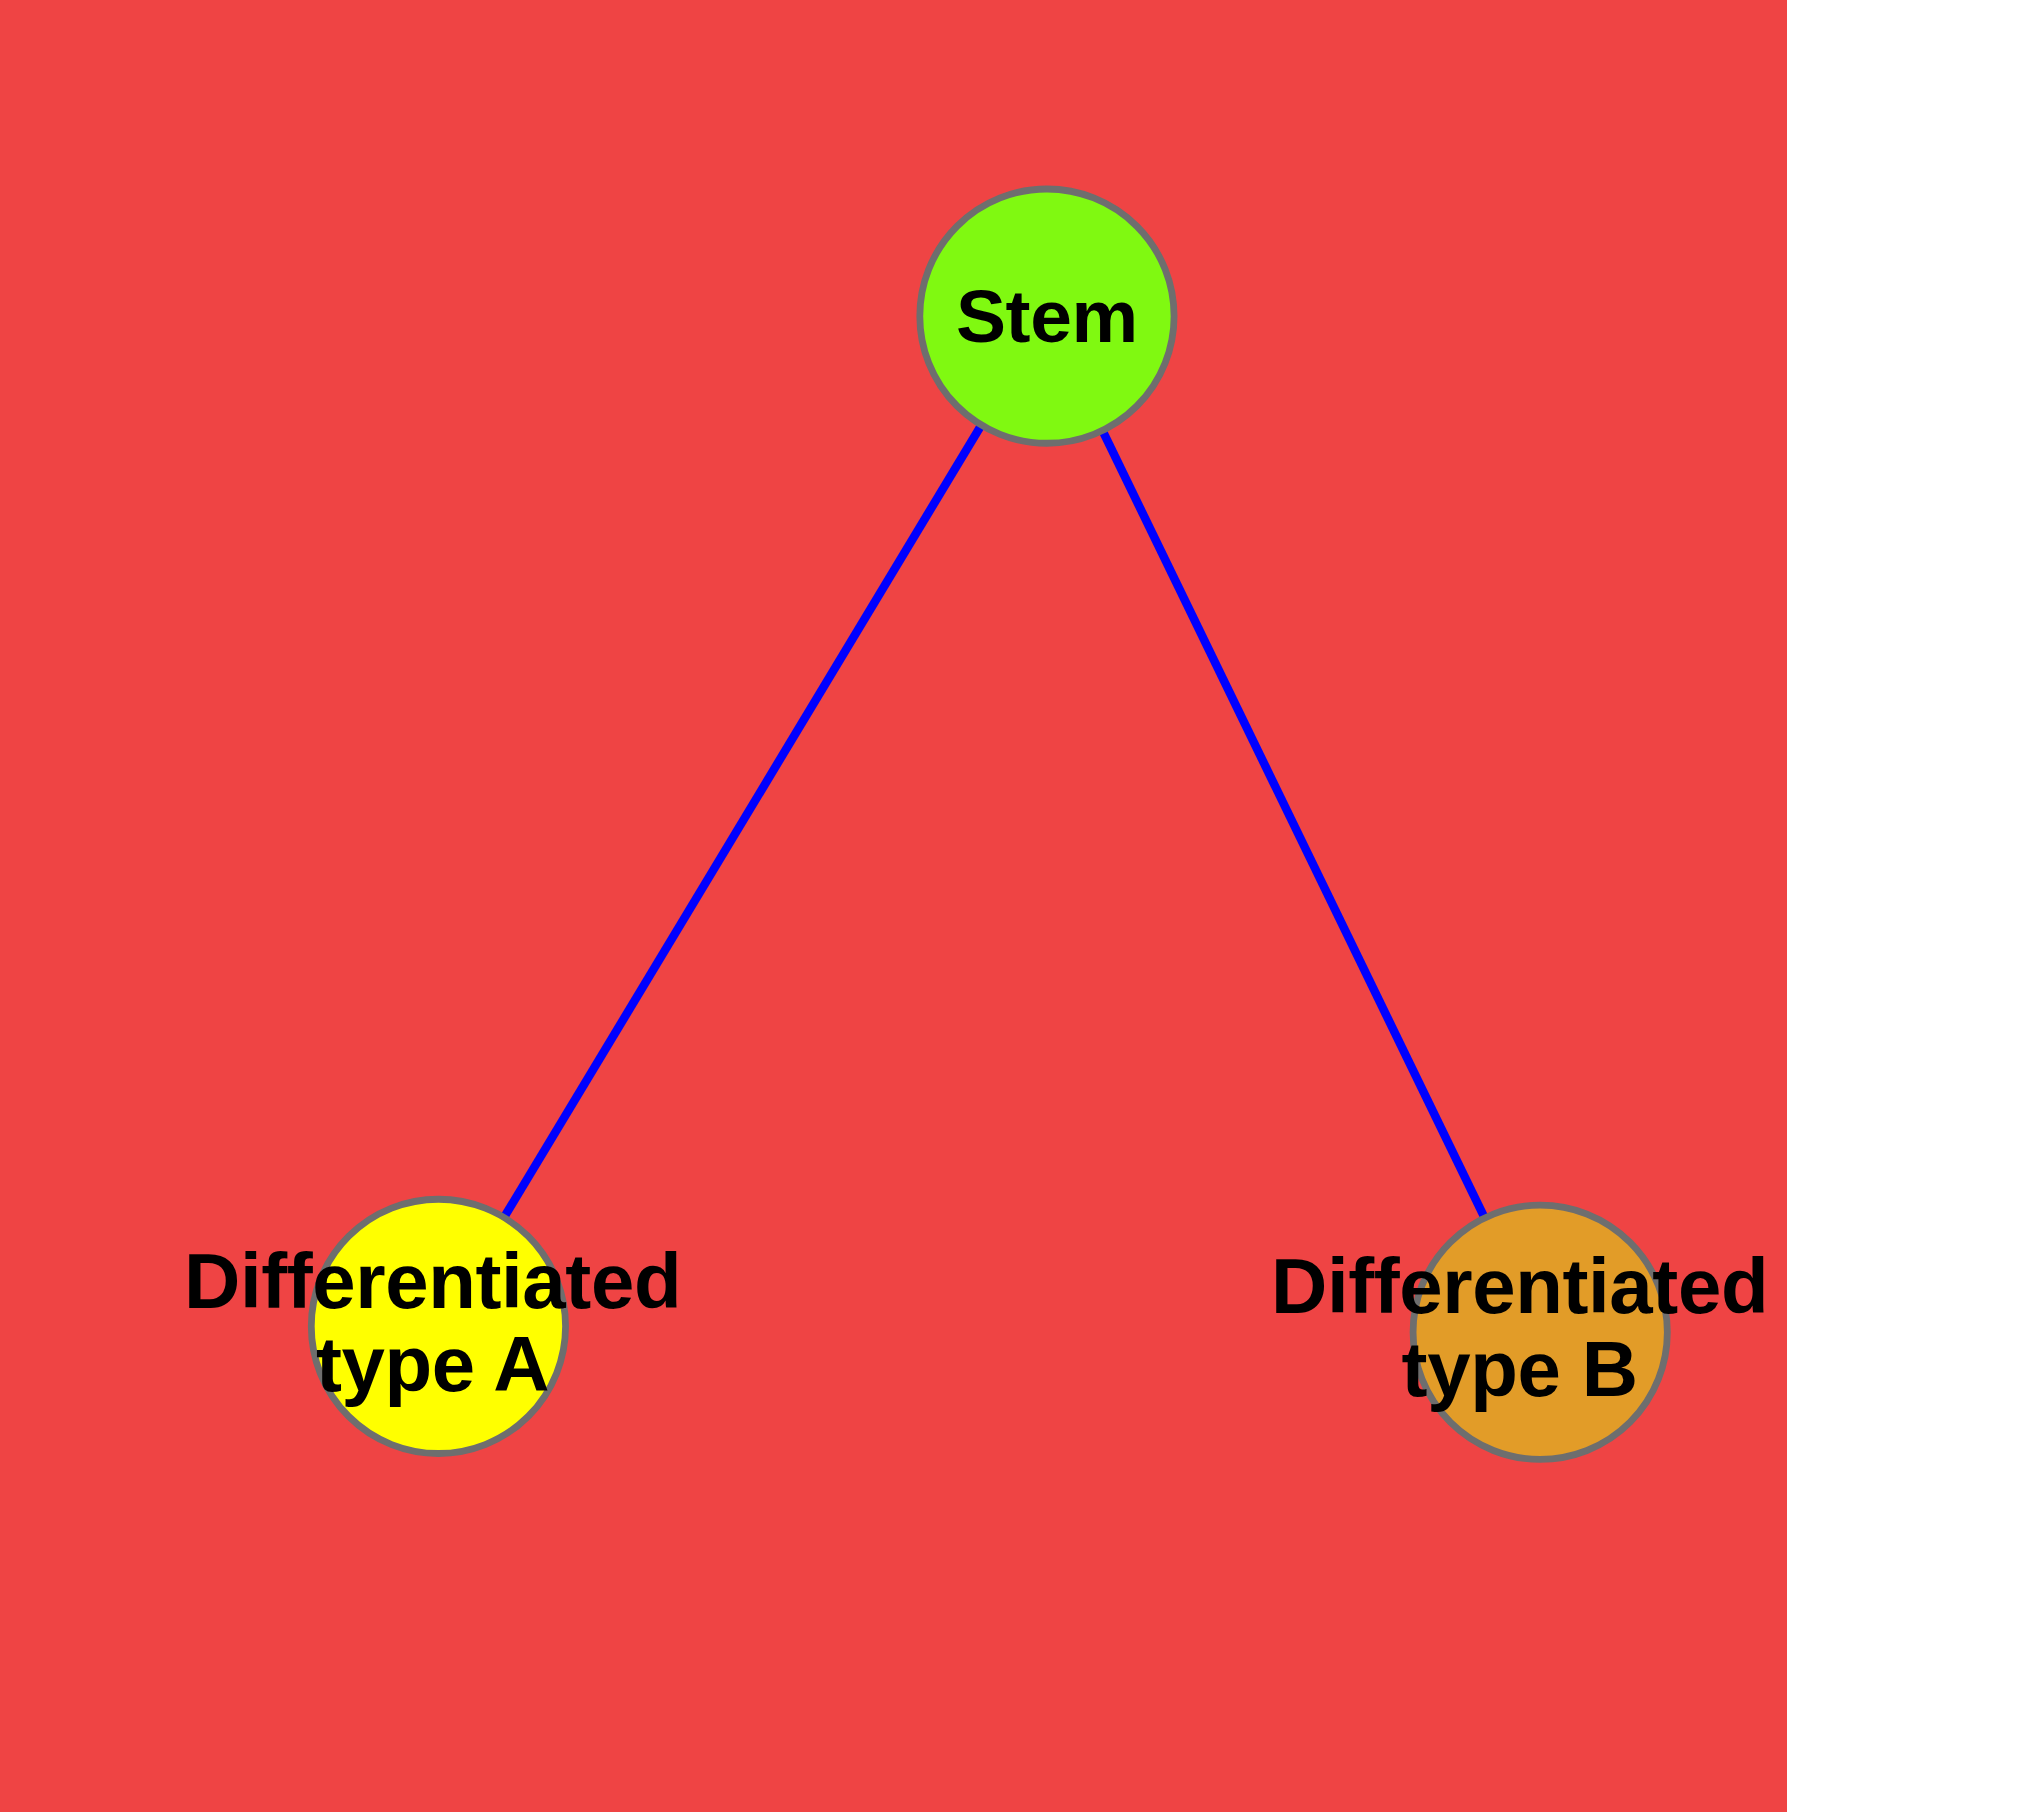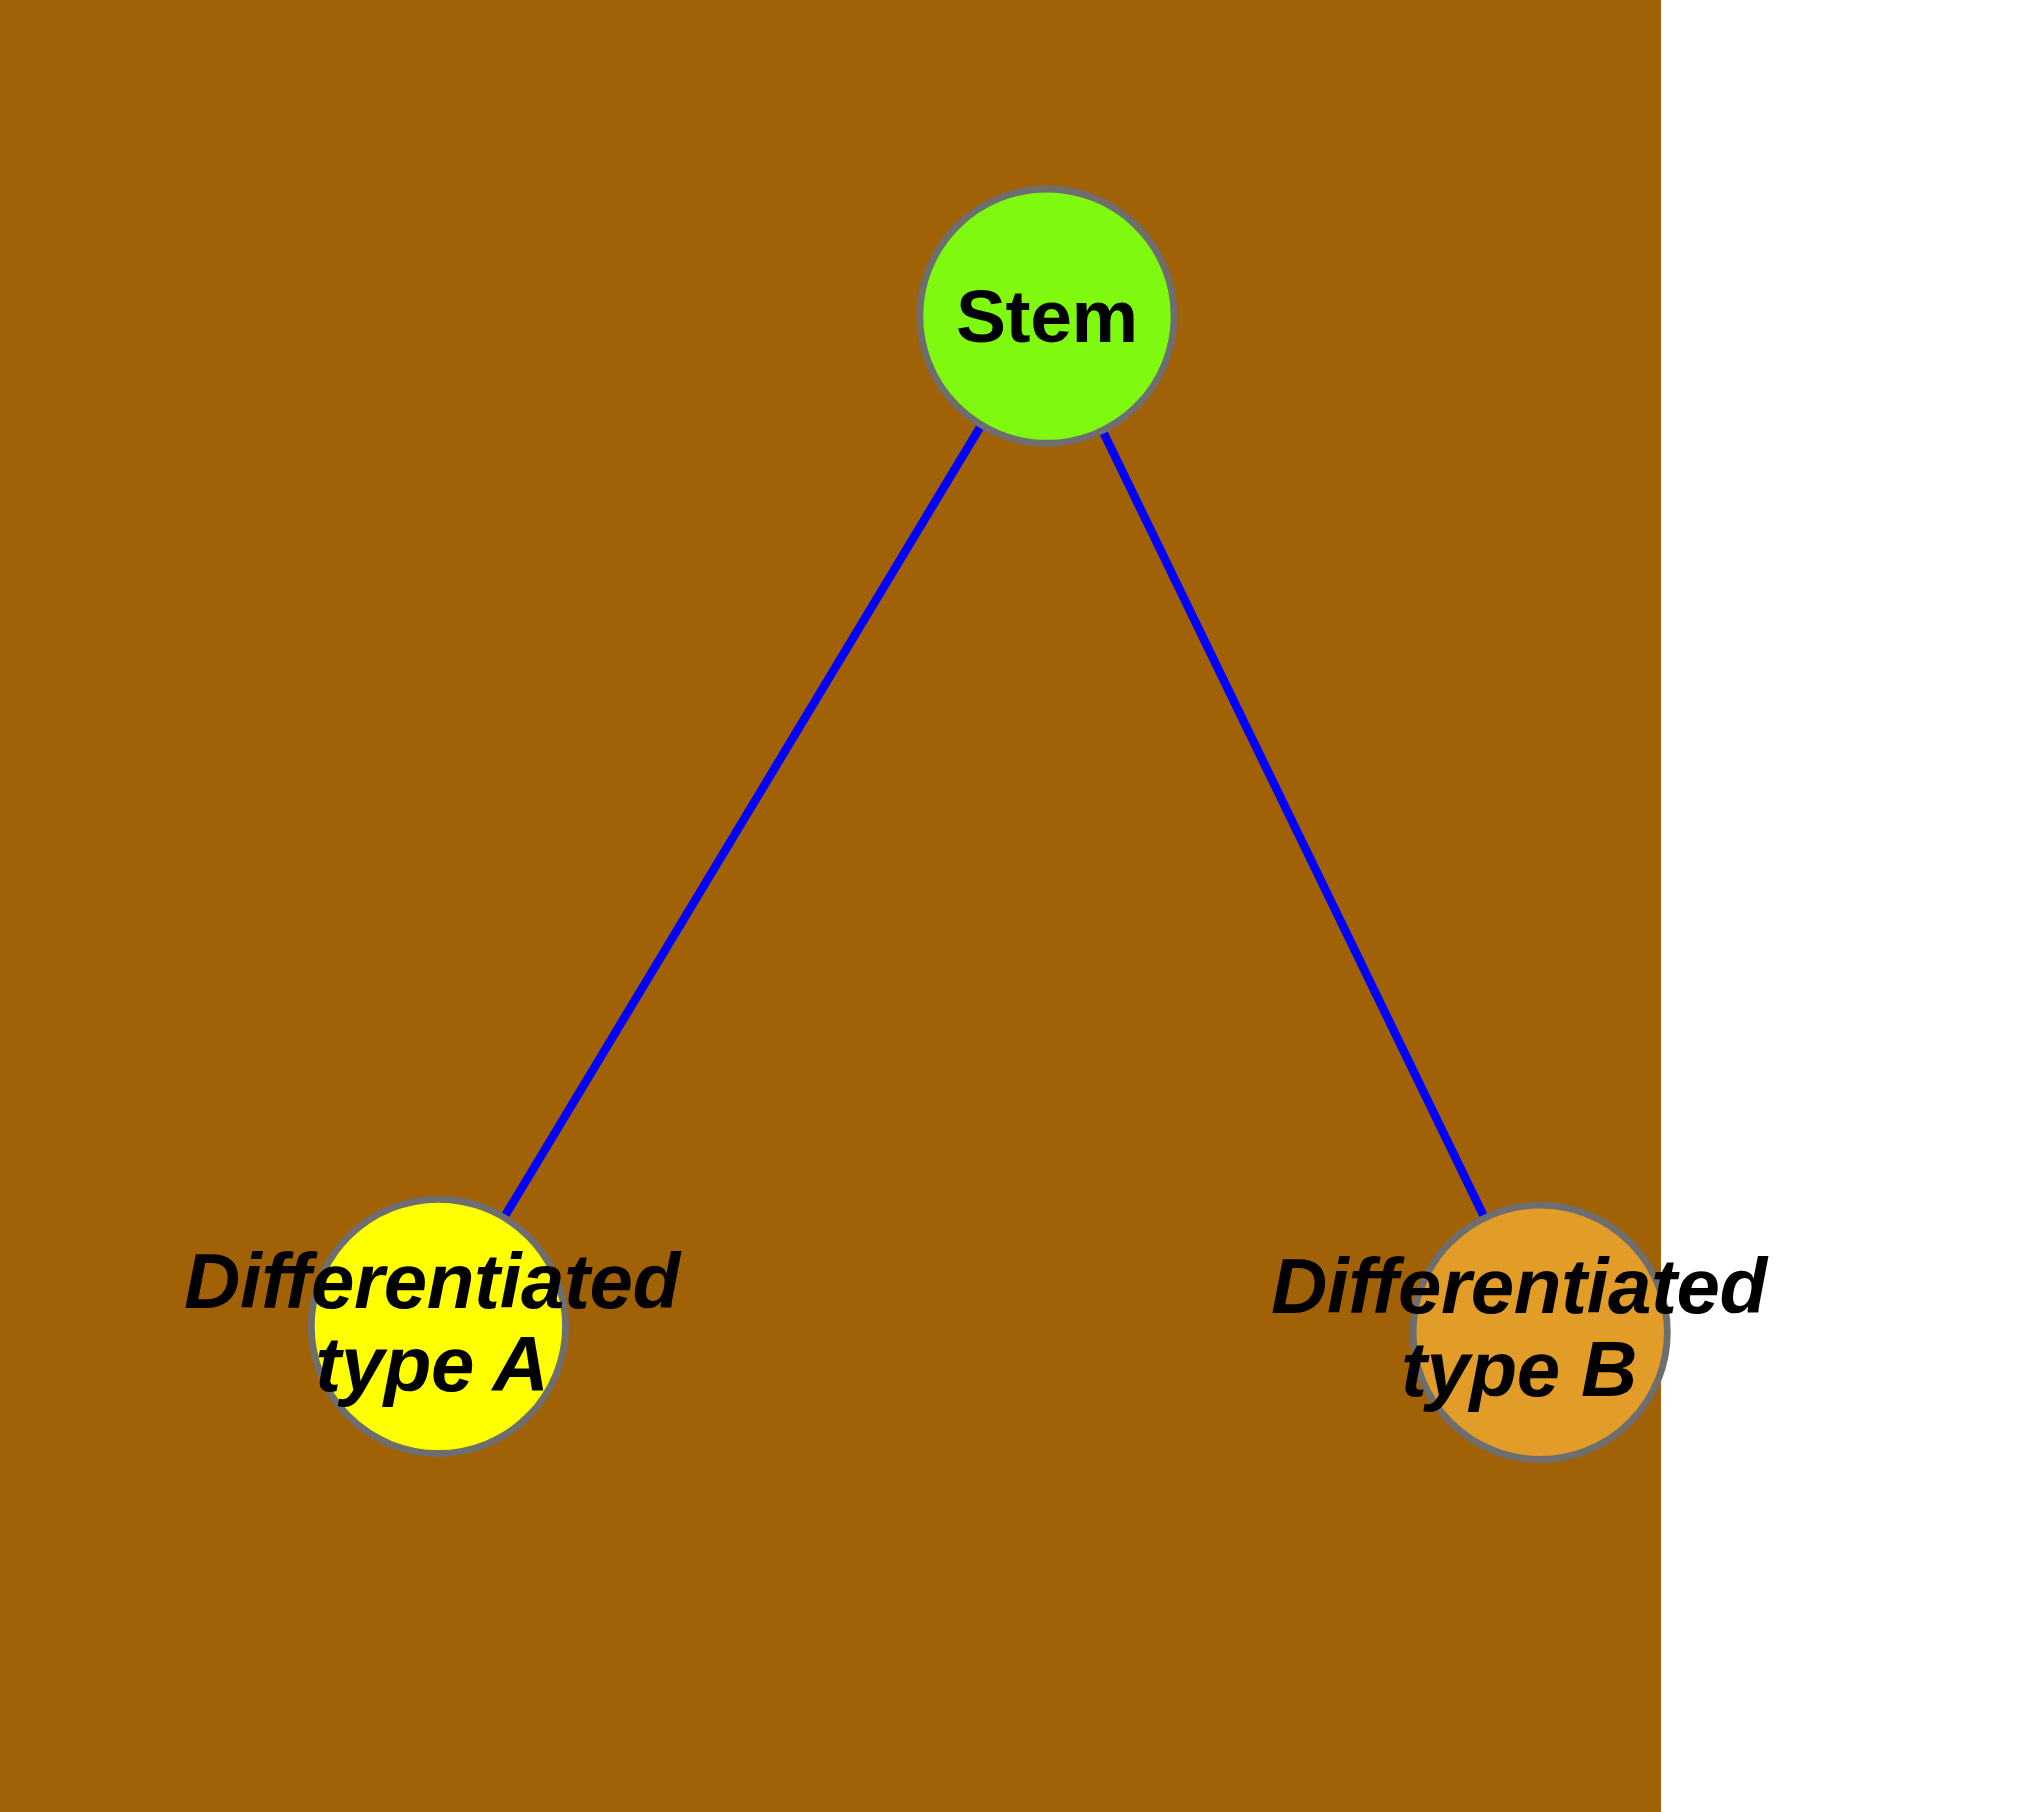--- a/index.html
+++ b/index.html
@@ -36,27 +36,26 @@
     white-space: pre;
     line-height: 1.06;
     letter-spacing: -0.4px;
     pointer-events: none;
   }
   .node-label.root {
     font-size: 75px;
   }
   .node-label.leaf {
     font-size: 78px;
-    font-style: italic;
   }
 </style>
 </head>
 <body>
 
-<div id="graph-canvas" style="width: 1661px; height: 1812px; background: #a16207;">
+<div id="graph-canvas" style="width: 1787px; height: 1812px; background: #ef4444;">
 
   <svg id="graph-svg" viewBox="0 0 2384 2138" style="width: 2021px; height: 1812px;">
     <g id="edge-layer">
         <line x1="1235" y1="373" x2="517" y2="1565" stroke="#0000ff" stroke-width="10" stroke-linecap="butt"></line>
         <line x1="1235" y1="373" x2="1817" y2="1572" stroke="#0000ff" stroke-width="10" stroke-linecap="butt"></line>
       </g>
     <g id="node-layer">
         <circle cx="1235" cy="373" r="150" fill="#80f911" stroke="#6e6e6e" stroke-width="8"></circle>
         <circle cx="517" cy="1565" r="150" fill="#ffff00" stroke="#6e6e6e" stroke-width="8"></circle>
         <circle cx="1817" cy="1572" r="150" fill="#e29c28" stroke="#6e6e6e" stroke-width="8"></circle>

